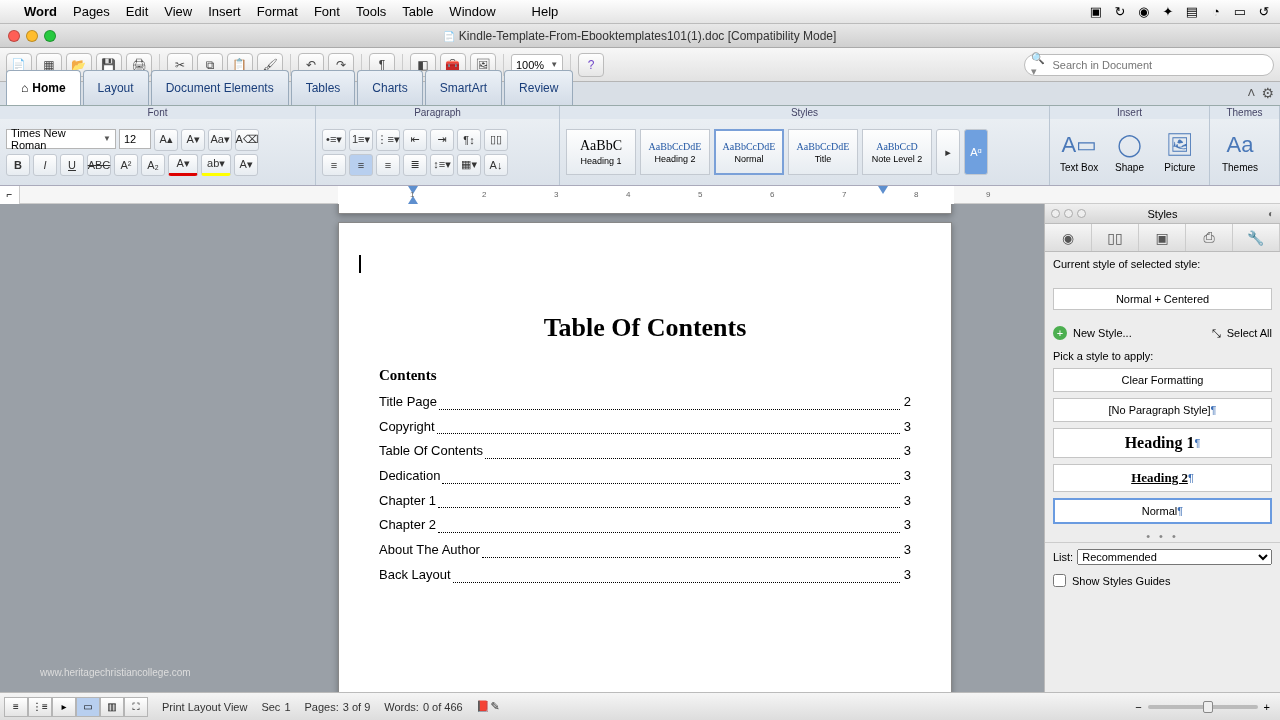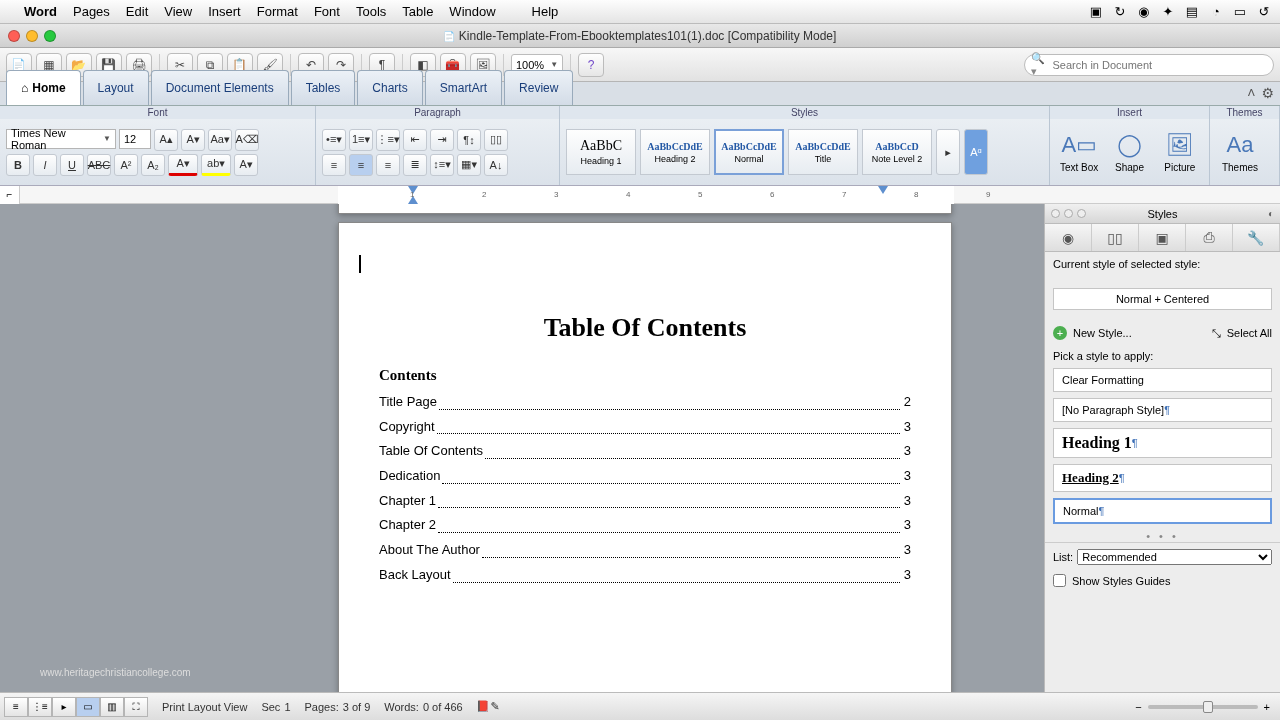--- a/index.html
+++ b/index.html
@@ -35,21 +35,21 @@
 .font-sel.name{ width:110px;}
 .font-sel.size{ width:32px;gap:48px;}
 .drop{ font-size:8px; color:#555; margin-left:4px;}
 .icon-btn{ width:24px; height:22px; border:1px solid #c3c9d1; border-radius:3px; background:linear-gradient(#fefefe,#e7ecf1); display:flex; align-items:center; justify-content:center; font-size:11px; color:#333;}
 .icon-btn.wide{ width:30px;}
 .fcol{display:flex; flex-direction:column; gap:3px;}
 .frow{display:flex; gap:3px;}
 .style-btn{ width:70px; height:46px; border:1px solid #c3c9d1; background:linear-gradient(#fefefe,#e7ecf1); display:flex; flex-direction:column; align-items:center; justify-content:center; font-size:9px; gap:2px;}
 .style-btn.sel{ border:2px solid #7aa0d8;}
 .style-btn .preview{ font-size:14px; font-family:"Times New Roman",serif;}
-.style-btn .preview.sm{ font-size:10px; color:#2358a5;font-weight:bold;}
+.style-btn .preview.sm{ font-size:10px; color:#2358a5;}
 .insert-btn{ width:48px; height:58px; display:flex; flex-direction:column; align-items:center; justify-content:center; font-size:10px; gap:4px;}
 .insert-btn .icn{ font-size:22px; color:#4a78b8;}
 .ruler{ height:18px; background:#f6f6f6; border-bottom:1px solid #ccc; position:relative; display:flex; align-items:center;}
 .ruler .tab-well{ width:20px; height:18px; border-right:1px solid #ccc; background:#fff; display:flex; align-items:center; justify-content:center; font-size:10px;}
 .ruler-canvas{ position:absolute; left:338px; right:326px; top:0; height:18px; background:#fff;}
 .ruler-canvas .tick{ position:absolute; top:4px; font-size:8px; color:#666;}
 .ruler-canvas .ind{ position:absolute; top:0; width:0; height:0; border-left:5px solid transparent; border-right:5px solid transparent; border-top:8px solid #5e8fce;}
 .ruler-canvas .ind.bot{ top:auto; bottom:0; border-top:none; border-bottom:8px solid #5e8fce;}
 .workspace{ position:absolute; top:204px; left:0; right:0; bottom:28px; display:flex;}
 .doc-area{ flex:1; background:#9aa0a7; overflow:hidden; position:relative;}
@@ -69,21 +69,21 @@
 .sp-title .dots3{ position:absolute; left:6px; display:flex; gap:4px;}
 .sp-title .dots3 span{ width:9px; height:9px; border-radius:50%; border:1px solid #aaa; background:#eee;}
 .sp-title .rbtn{position:absolute; right:6px; font-size:10px; color:#666;}
 .sp-tb{ height:28px; background:linear-gradient(#f6f6f6,#dedede); border-bottom:1px solid #bbb; display:flex;}
 .sp-tb .b{ flex:1; display:flex;align-items:center;justify-content:center; font-size:14px; border-right:1px solid #ccc; color:#555;}
 .sp-sec{ padding:6px 8px;}
 .sp-cur{ border:1px solid #c5c5c5; background:#fff; text-align:center; padding:4px; margin:12px 8px;}
 .sp-row{ display:flex; align-items:center; gap:6px; padding:4px 8px;}
 .sp-plus{ width:14px;height:14px;border-radius:50%;background:#4caf50;color:#fff;display:flex;align-items:center;justify-content:center;font-size:11px;}
 .style-list{ padding:0 8px;}
-.style-item{ border:1px solid #c5c5c5; background:#fff; padding:5px 8px; margin-bottom:6px; display:flex; align-items:center; justify-content:flex-start;}
+.style-item{ border:1px solid #c5c5c5; background:#fff; padding:5px 8px; margin-bottom:6px; display:flex; align-items:center; justify-content:center;}
 .style-item.sel{ border:2px solid #6a9be0;}
 .style-item .para{ color:#3d6fb6;}
 .style-item .nm.heading1{ font-family:"Times New Roman",serif; font-weight:bold; font-size:16px;}
 .style-item .nm.heading2{ font-family:"Times New Roman",serif; font-weight:bold; font-size:13px; text-decoration:underline;}
 .sp-ell{ text-align:center; color:#888; letter-spacing:3px;}
 .sp-list{ display:flex; align-items:center; padding:6px 8px; gap:4px; border-top:1px solid #ccc;}
 .sp-list select{ flex:1; font-size:11px;}
 .sp-chk{ display:flex; align-items:center; gap:6px; padding:3px 8px;}
 .statusbar{ position:absolute; left:0; right:0; bottom:0; height:28px; background:linear-gradient(#f5f5f5,#dddddd); border-top:1px solid #bbb; display:flex; align-items:center; font-size:11px;}
 .view-btns{ display:flex; margin-left:4px;}

